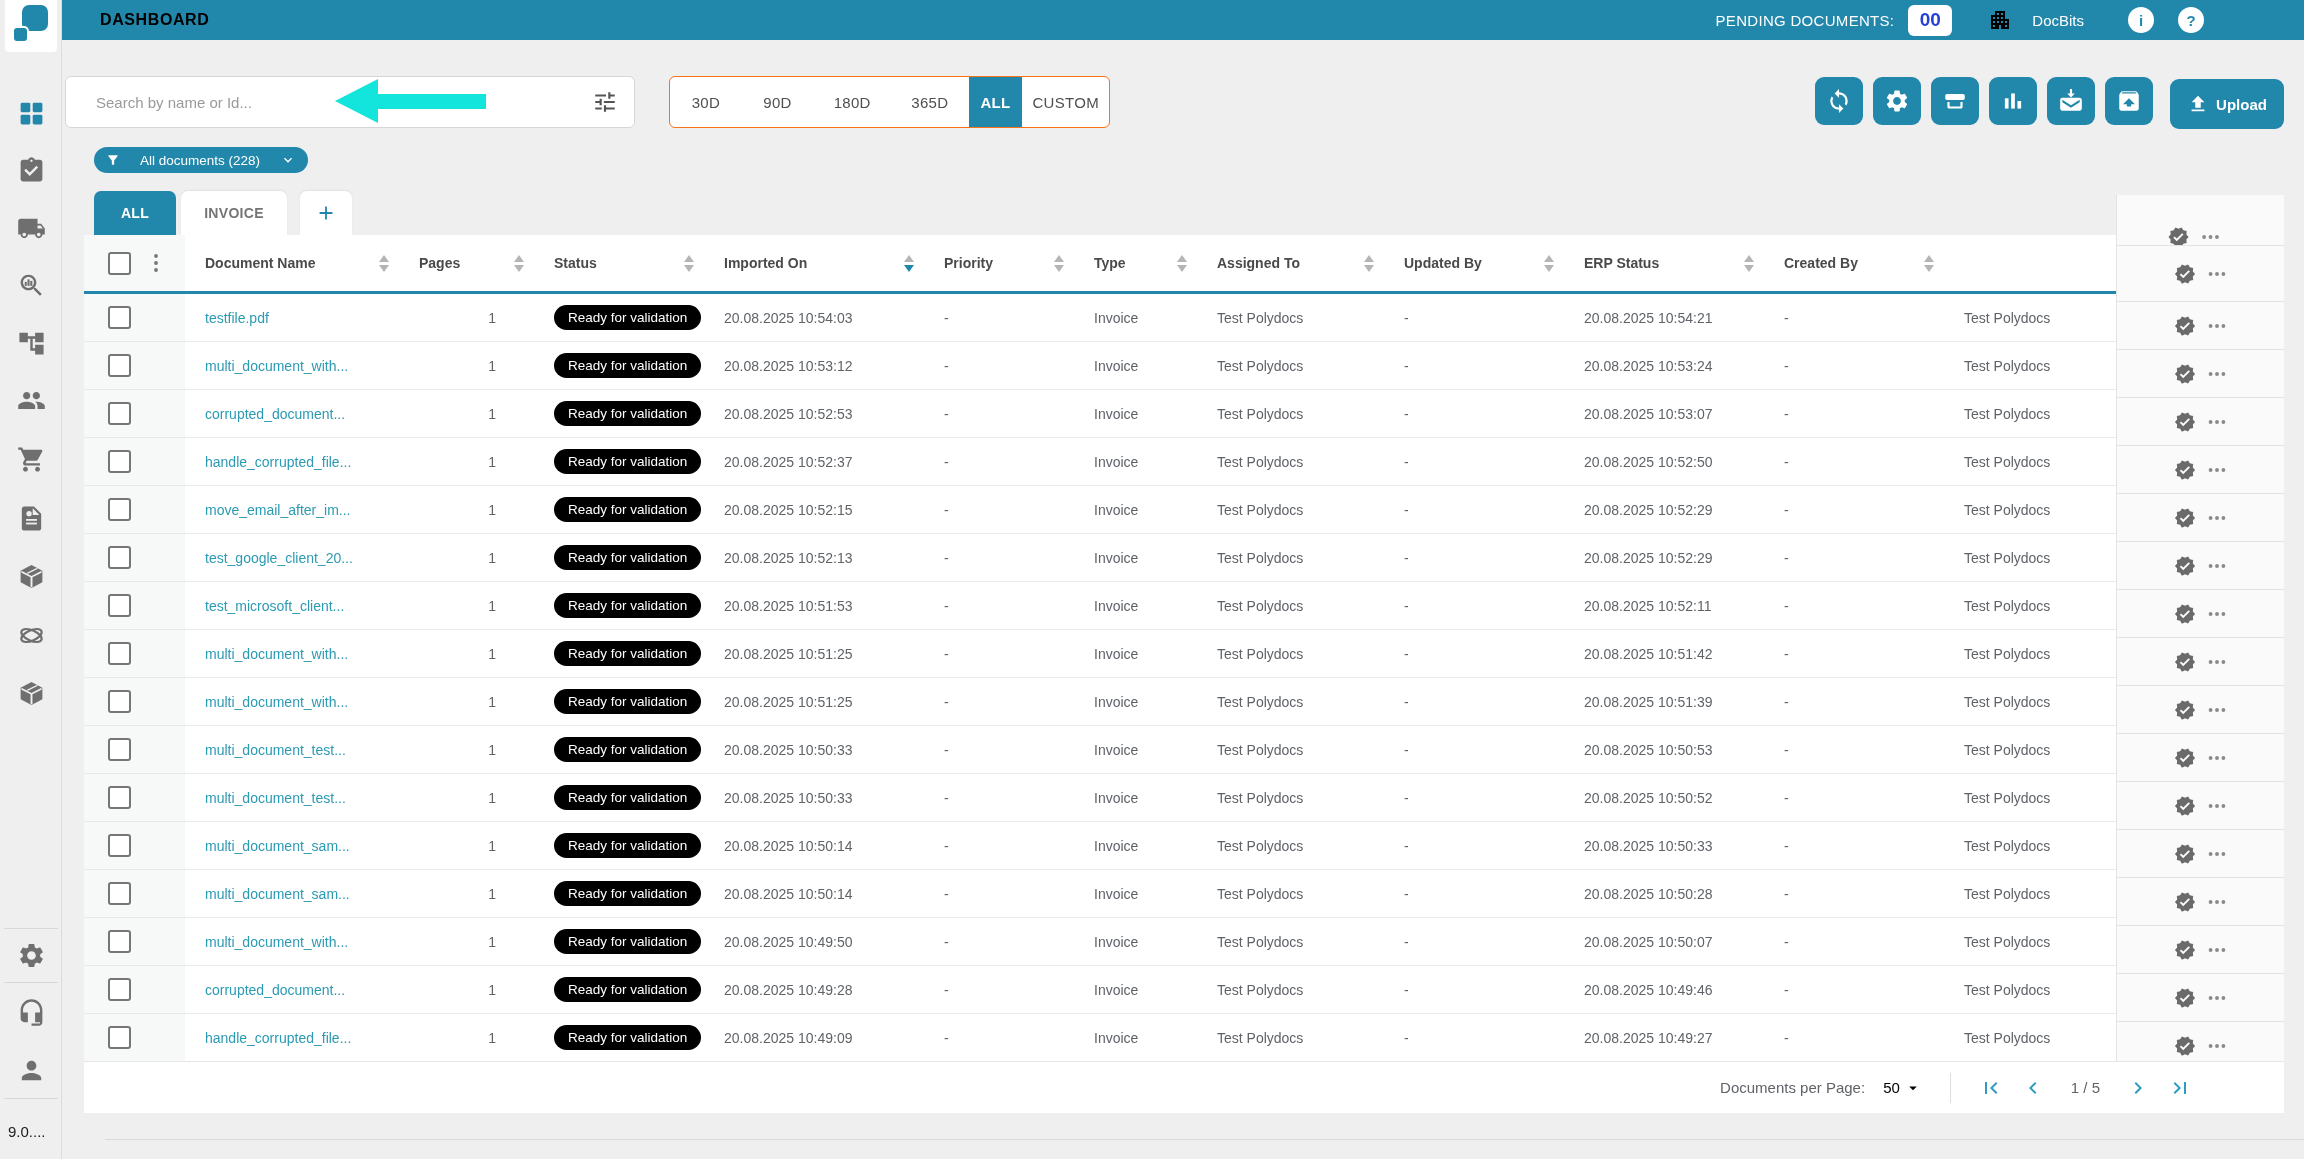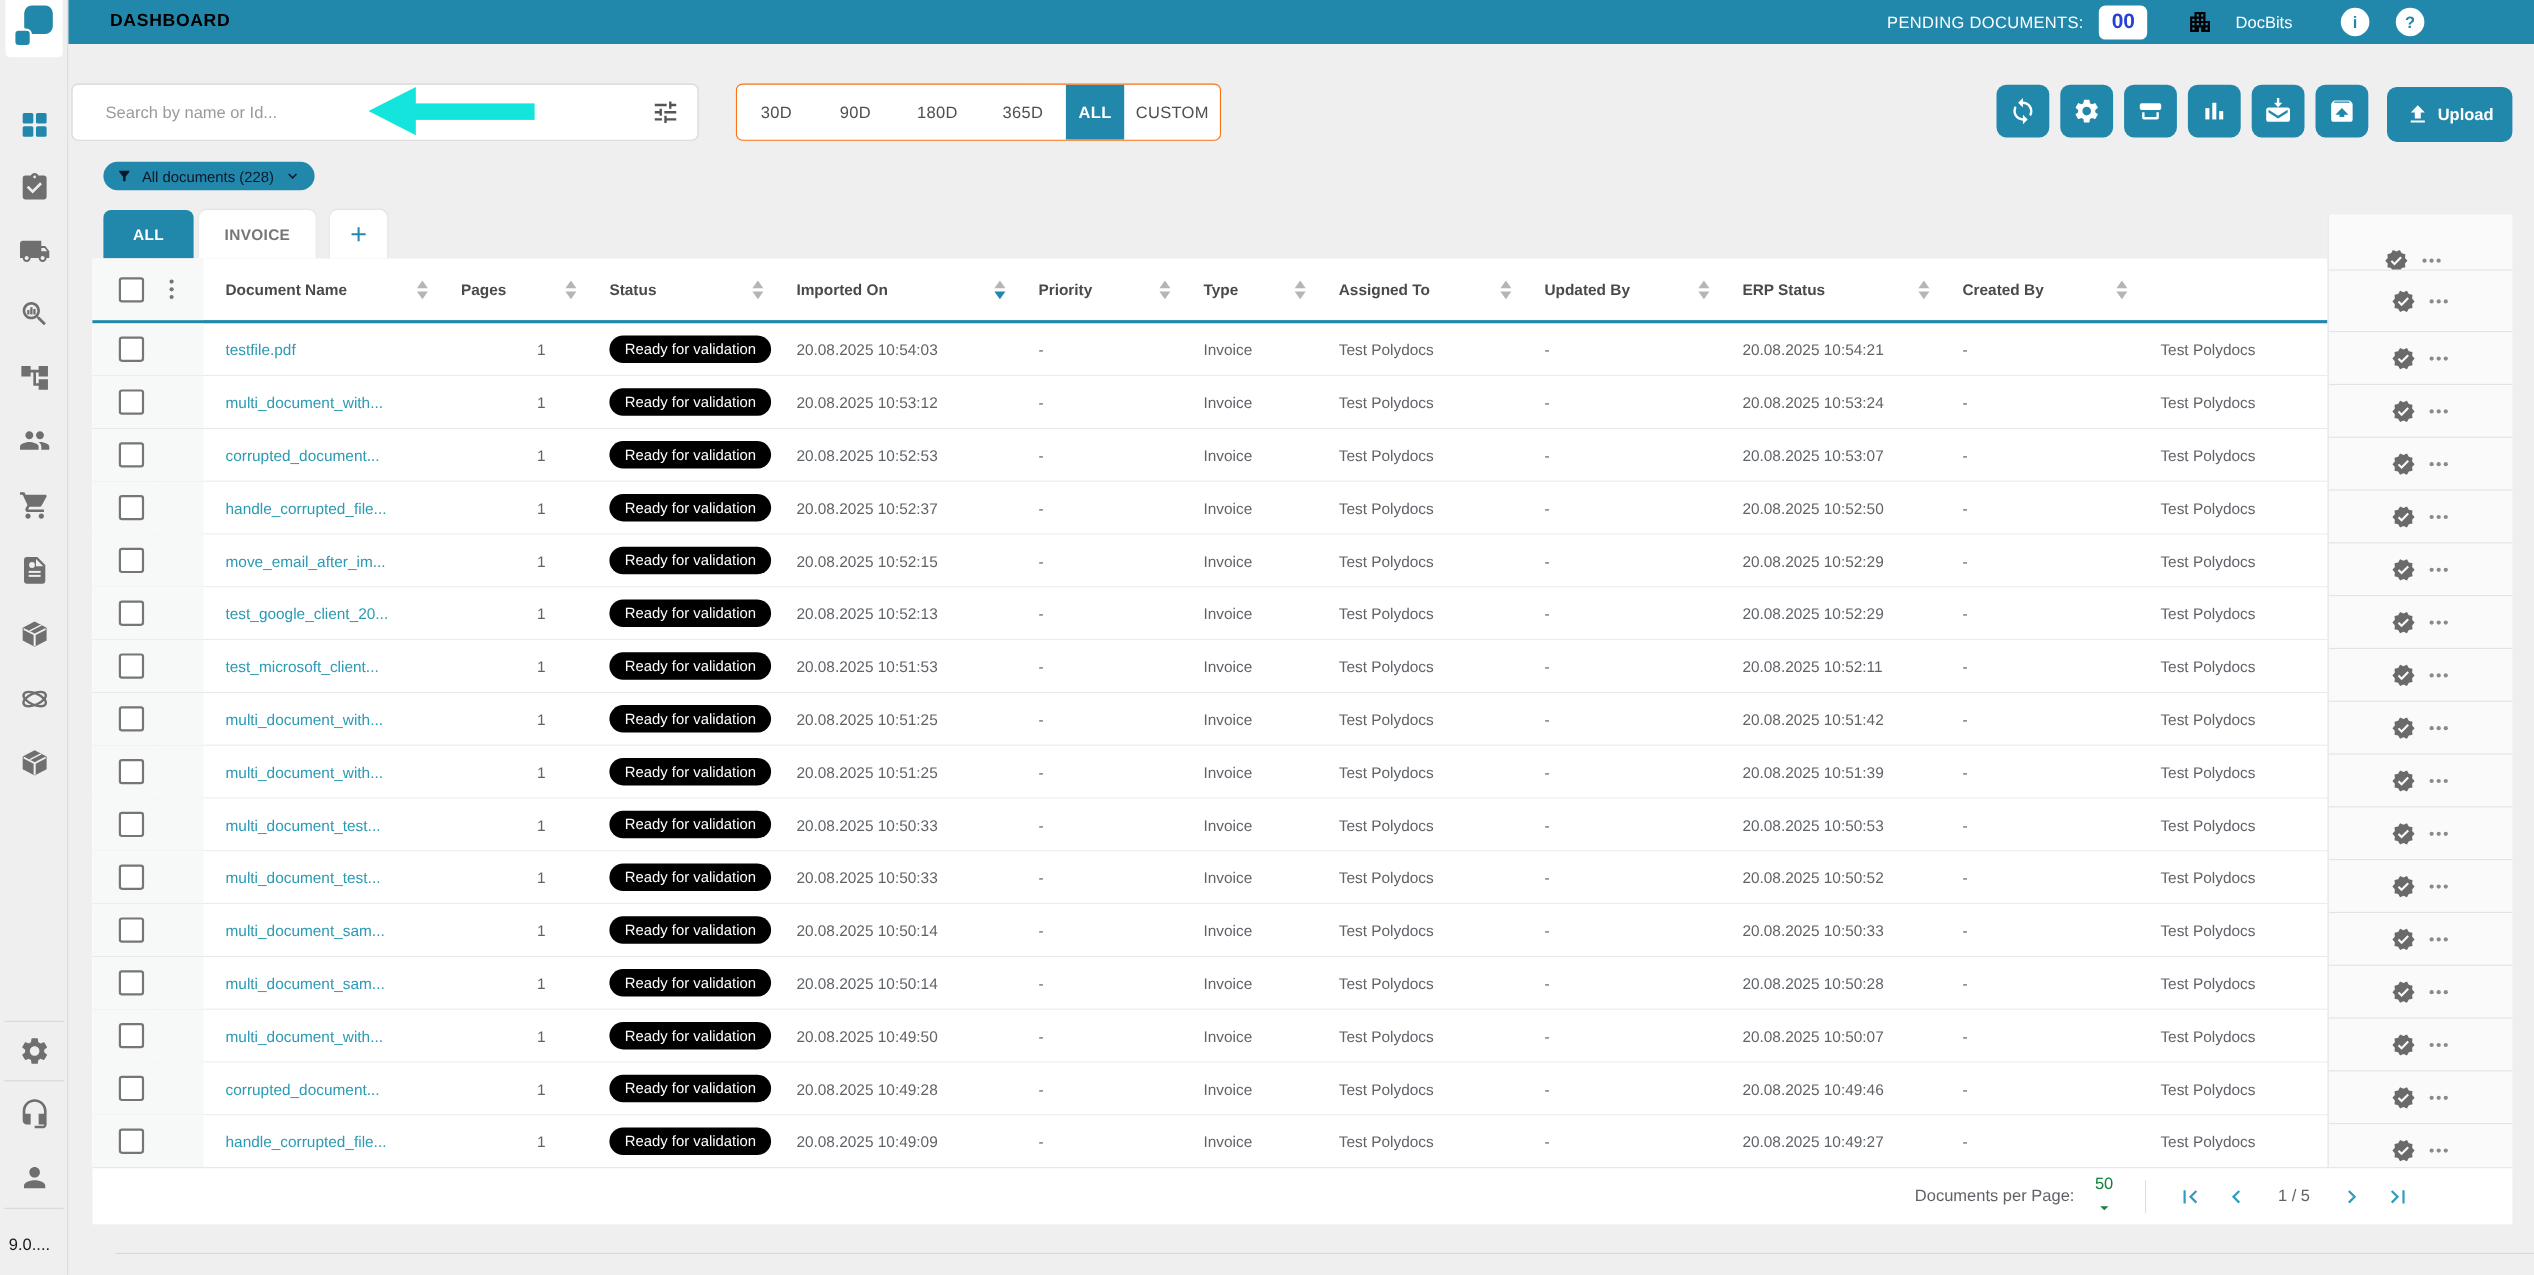--- a/index.html
+++ b/index.html
@@ -36,21 +36,21 @@
   .arrow-shaft { position:absolute; left:376px; top:94px; width:110px; height:15px; background:#13E4DC; }
 
   .range-control { position:absolute; left:669px; top:76px; width:441px; height:52px; background:#fff; border:1px solid #f97316; border-radius:6px; display:flex; overflow:hidden;justify-content:flex-end; }
   .range-seg { height:100%; display:flex; align-items:center; justify-content:center; font-size:15px; font-weight:500; color:#4f4f4f; cursor:pointer; letter-spacing:.3px; }
   .range-seg.active { background:#2187AB; color:#fff; font-weight:700; }
 
   .actions-row { position:absolute; left:1815px; top:77px; display:flex; gap:10px; }
   .icon-btn { width:48px; height:48px; background:#2187AB; border-radius:9px; display:flex; align-items:center; justify-content:center; color:#fff; cursor:pointer; }
   .upload-btn { position:absolute; left:2170px; top:79px; width:114px; height:50px; background:#2187AB; border-radius:9px; display:flex; align-items:center; justify-content:center; gap:7px; color:#fff; font-size:15px; font-weight:700; cursor:pointer; }
 
-  .chip { position:absolute; left:94px; top:147px; height:26px; background:#2187AB; border-radius:13px; display:flex; align-items:center; gap:9px; padding:0 12px; color:#0f172a; cursor:pointer; }
+  .chip { position:absolute; left:94px; top:147px; height:26px; background:#2187AB; border-radius:13px; display:flex; align-items:center; gap:20px; padding:0 12px; color:#ffffff; cursor:pointer; }
   .chip-label { font-size:13.5px; font-weight:500; }
 
   
   .tabs { position:absolute; left:94px; top:191px; display:flex; }
   .tab { height:44px; display:flex; align-items:center; justify-content:center; font-size:14px; font-weight:700; border-radius:7px 7px 0 0; cursor:pointer; letter-spacing:.3px; }
   .tab.active { background:#2187AB; color:#fff; width:82px; margin-right:5px; }
   .tab.plain { background:#fff; color:#757575; width:106px; margin-right:13px; box-shadow:0 -1px 2px rgba(0,0,0,.06); }
   .tab.add { background:#fff; color:#2187AB; width:52px; box-shadow:0 -1px 2px rgba(0,0,0,.06); }
 
   
@@ -81,21 +81,21 @@
   .pin-cell.c0 { height:51px; position:relative; }
   .pin-cell.c0 .pin-pair { position:absolute; top:31px; left:50%; transform:translateX(-62%); }
   .pin-cell.c1 { height:56px; }
   .pin-pair { display:flex; align-items:center; gap:10px; }
   .pin-badge { color:#6a6a6a; cursor:pointer; }
   .pin-dots { color:#8a8a8a; cursor:pointer; }
 
   
   .footer-bar { position:absolute; left:84px; top:1061px; width:2200px; height:52px; background:#fff; border-top:1px solid #e6e6e6; display:flex; align-items:center; justify-content:flex-end; padding-right:92px; gap:18px; }
   .pp-label { font-size:15px; color:#5f6368; }
-  .pp-value { font-size:15px; color:#15803d; display:flex; align-items:center; gap:4px; cursor:pointer;flex-direction:column; }
+  .pp-value { font-size:15px; color:#000000; display:flex; gap:4px; cursor:pointer; }
   .v-sep { width:1px; height:30px; background:#dedede; margin:0 10px; }
   .pg-btn { color:#2E9BC0; width:24px; height:24px; cursor:pointer; }
   .pg-indicator { font-size:15px; color:#5f6368; margin:0 8px; }
 
   .bottom-line { position:absolute; left:105px; top:1139px; width:2199px; height:1px; background:#d9d9d9; }
   svg { display:block; }
 </style>
 </head>
 <body>
 

